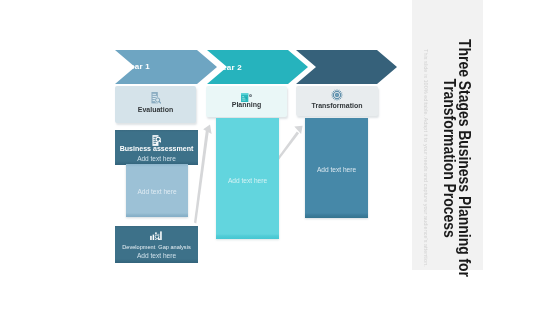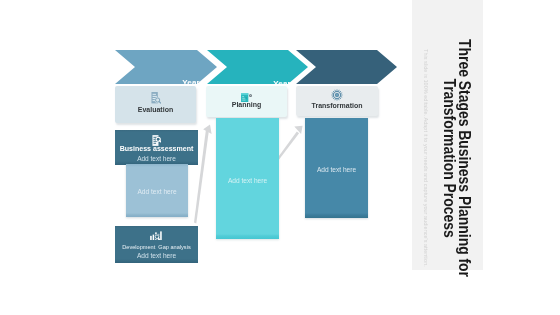--- a/index.html
+++ b/index.html
@@ -10,21 +10,21 @@
   
   .side-panel{position:absolute;left:412px;top:0;width:71px;height:270px;background:#f2f2f2;}
   .side-title{position:absolute;left:0;top:0;width:270px;height:56px;
      transform-origin:0 0;font-weight:bold;color:#1a1a1a;line-height:1.18;}
   .side-note{position:absolute;transform-origin:0 0;color:#d2d2d2;font-size:5.5px;letter-spacing:.02px;}
 
   
   .chev{position:absolute;}
   .chev svg{display:block;}
   .chev-label{position:absolute;color:#fff;font-size:8px;font-weight:bold;
-     text-align:right;letter-spacing:.2px;margin-top:16px;}
+     text-align:left;letter-spacing:.2px;}
 
   
   .card{position:absolute;border-radius:2px;box-shadow:1px 2px 2px rgba(80,100,115,.18);}
   .card .ico{position:absolute;left:0;right:0;text-align:center;}
   .card .cap{position:absolute;left:0;right:0;text-align:center;font-weight:bold;color:#33383b;font-size:7px;line-height:8px;}
 
   
   .blk{position:absolute;}
   .blk .bh{position:absolute;left:0;right:0;text-align:center;font-weight:bold;color:#fff;}
   .blk .bs{position:absolute;left:0;right:0;text-align:center;color:#cfe0ea;}

